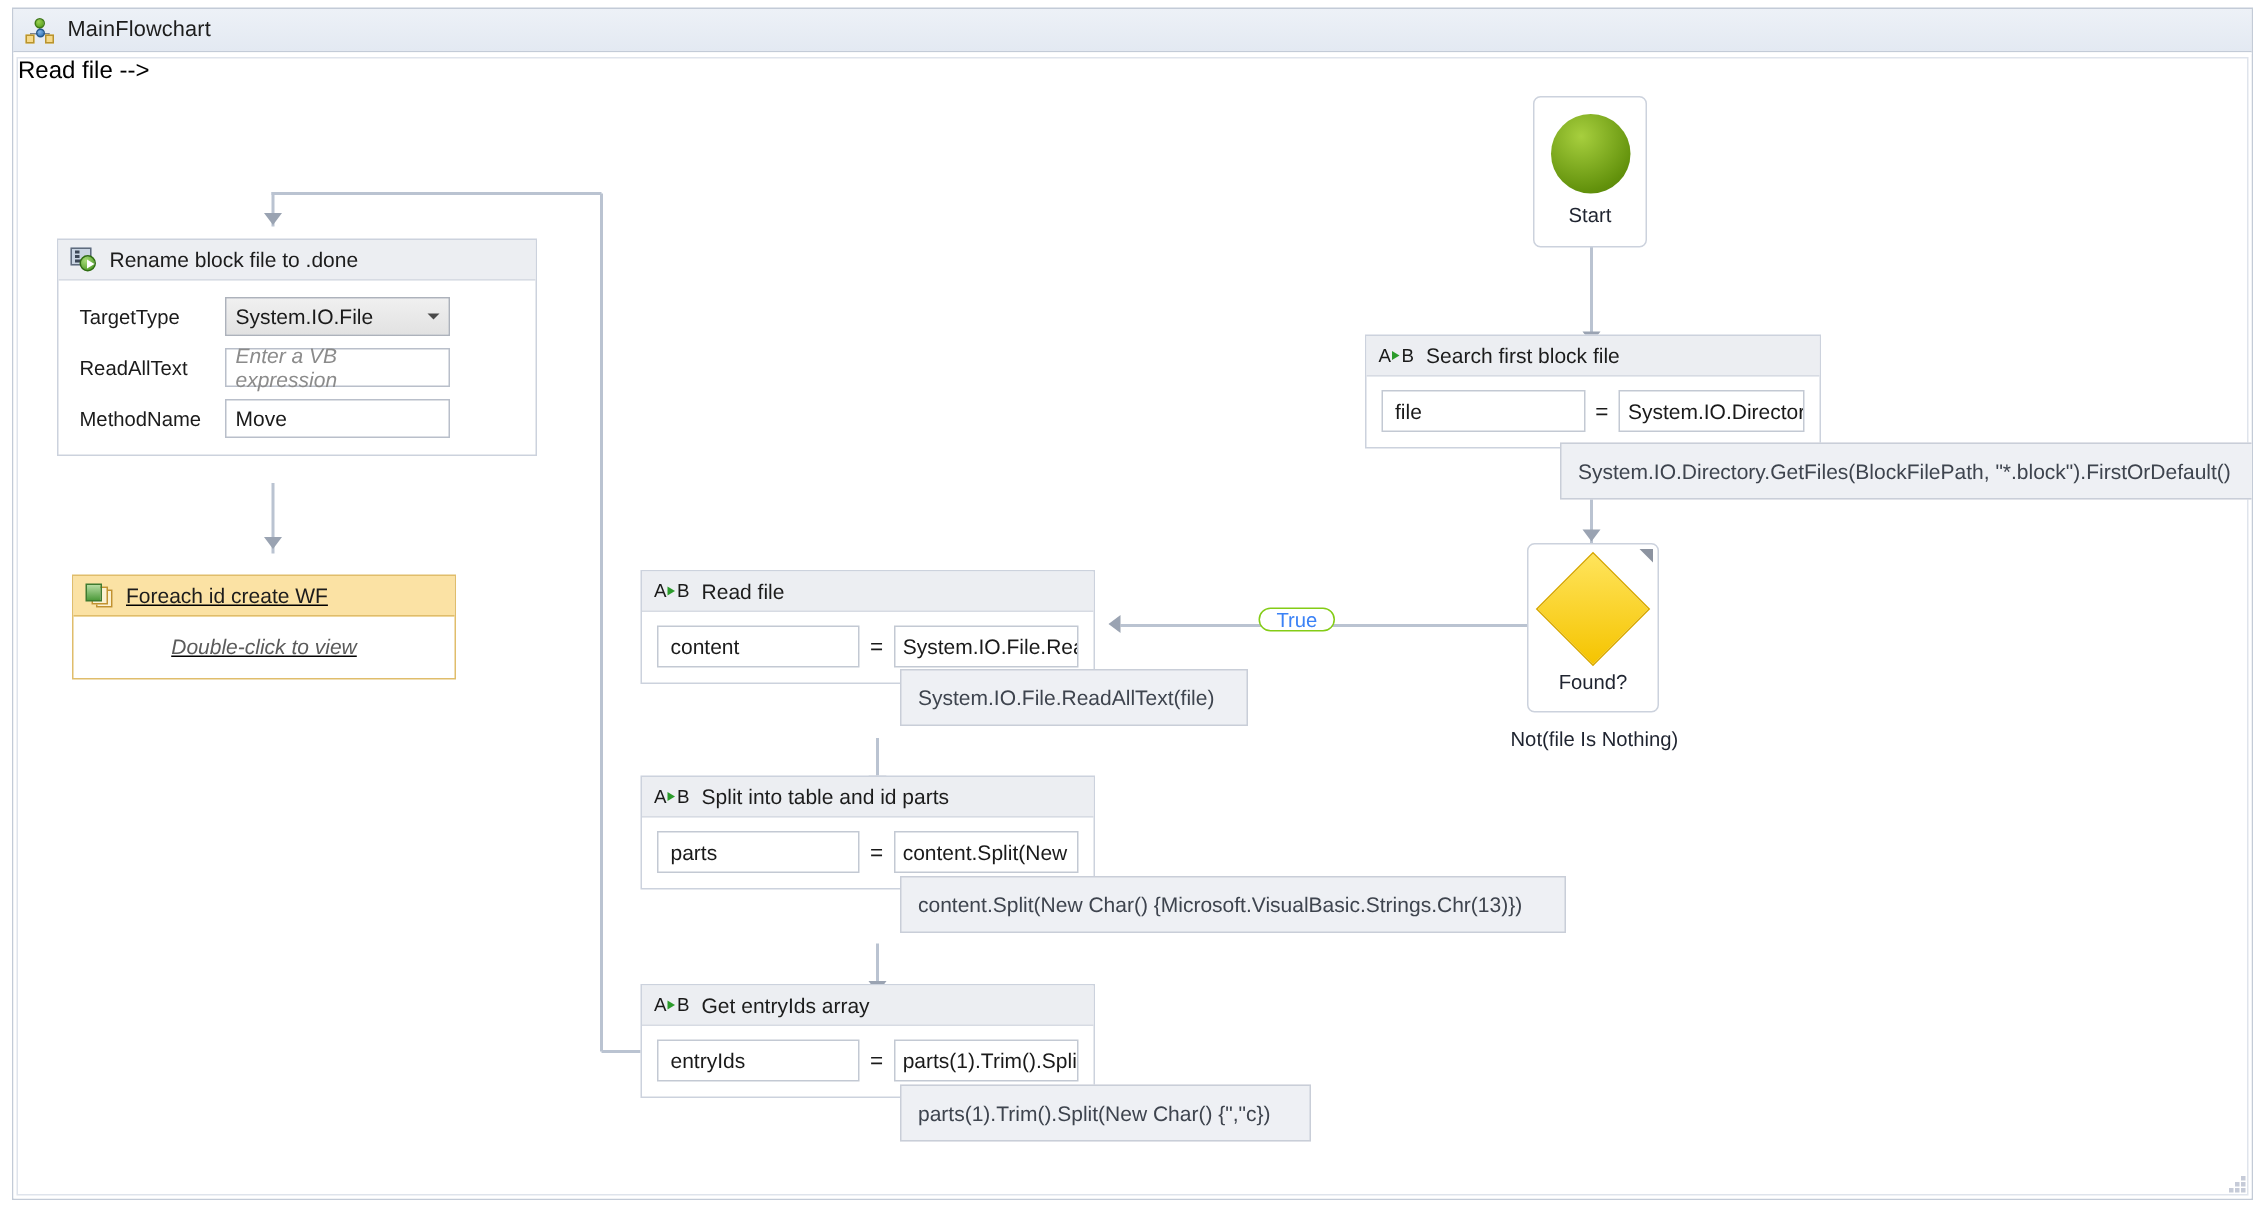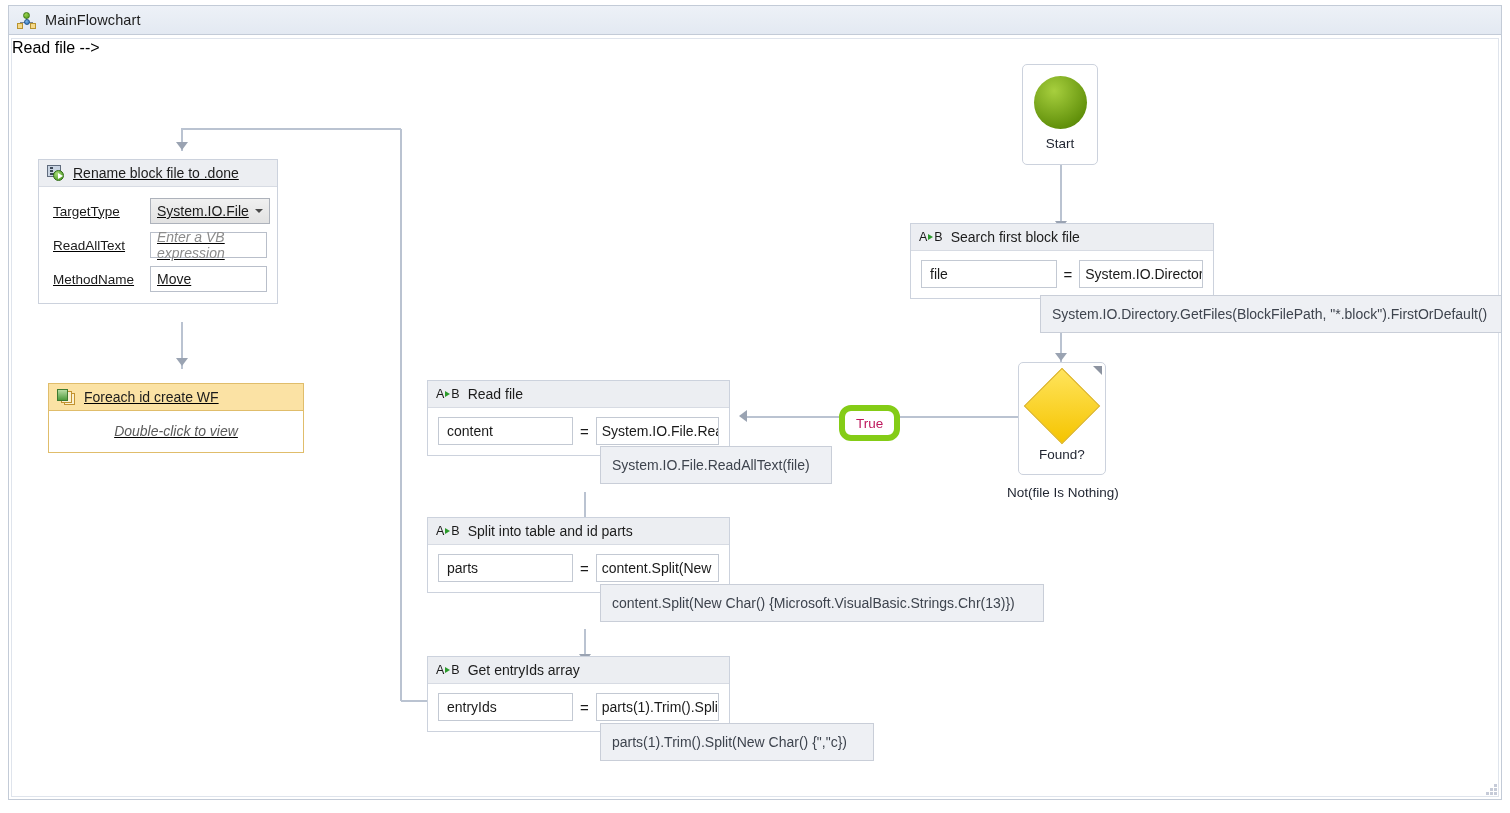--- a/index.html
+++ b/index.html
@@ -116,23 +116,23 @@
     text-align:center;padding:12px 0 13px 0;}
 
   
   .conn{position:absolute;background:#bac3d1;}
   .conn.v{width:2px;}
   .conn.h{height:2px;}
   .arrowdown{position:absolute;width:0;height:0;border-left:6px solid transparent;
     border-right:6px solid transparent;border-top:8px solid #9aa3b2;}
   .arrowleft{position:absolute;width:0;height:0;border-top:6px solid transparent;
     border-bottom:6px solid transparent;border-right:8px solid #9aa3b2;}
-  .pill{position:absolute;box-sizing:border-box;height:36px;border:6px solid #84cc16;
+  .pill{position:absolute;box-sizing:border-box;height:16px;border:1px solid #84cc16;
     border-radius:12px;background:#ffffff;display:flex;align-items:center;
-    justify-content:center;padding:0 11px;font-size:13.5px;color:#be185d;}
+    justify-content:center;padding:0 11px;font-size:13.5px;color:#3b82f6;}
 
   
   .grip{position:absolute;right:4px;bottom:4px;width:14px;height:14px;}
   .grip i{position:absolute;width:3px;height:3px;background:#c6cbd8;}
 </style>
 </head>
 <body>
 
 <div id="app">
   <div class="designer-frame">
@@ -259,21 +259,21 @@
             <div class="arow">
               <span class="avar" style="width:140px;">entryIds</span>
               <span class="aeq">=</span>
               <span class="aexp" style="width:128px;">parts(1).Trim().Split</span>
             </div>
           </div>
         </div>
         <div class="tooltip" style="left:588px;top:684px;width:274px;">parts(1).Trim().Split(New Char() {","c})</div>
 
         
-        <div class="node" style="left:26px;top:120px;width:240px;text-decoration:underline;">
+        <div class="node" style="left:26px;top:120px;width:320px;">
           <div class="node-hdr">
             <span class="inv-icon">
               <span class="scr">
                   <i></i>
                   <i class="b"></i>
                   <i class="c"></i>
                 </span>
               <span class="play">
                   <b></b>
                 </span>

